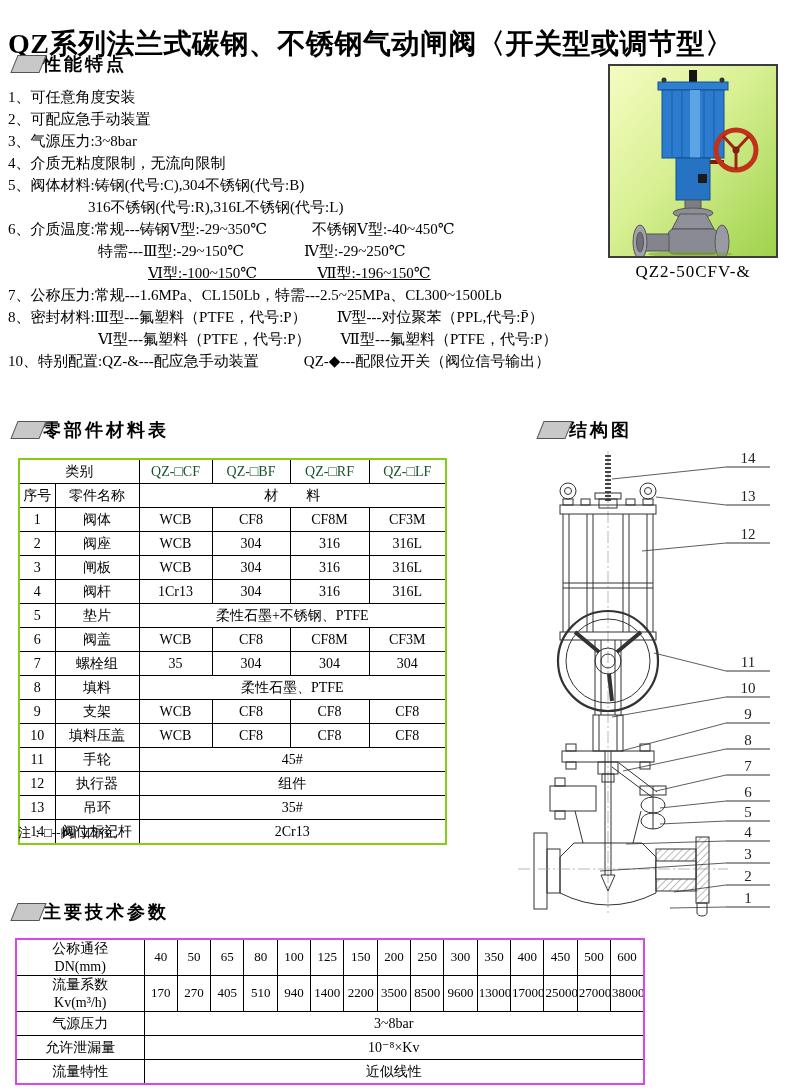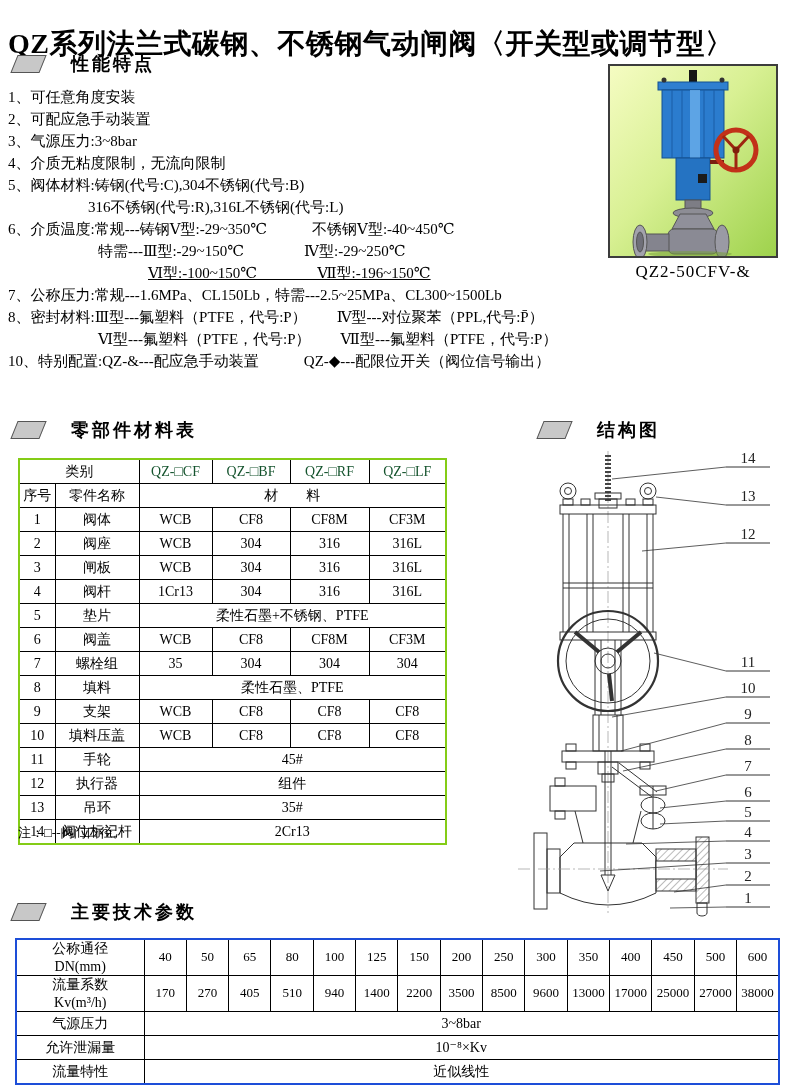--- a/index.html
+++ b/index.html
@@ -1,39 +1,39 @@
 <!DOCTYPE html>
 <html><head>
 <meta charset="utf-8">
 <style>
   html,body{margin:0;padding:0;background:#fff;}
   body{width:800px;height:1091px;position:relative;overflow:hidden;
        font-family:"Liberation Serif","DejaVu Serif",serif;color:#000;}
   .abs{position:absolute;}
   .page-title{left:8px;top:6px;font-size:28px;font-weight:bold;letter-spacing:.5px;white-space:pre;}
-  .sec-head{display:flex;align-items:center;gap:28px;}
+  .sec-head{display:flex;align-items:center;gap:0;}
   .pgram{width:27px;height:16px;background:#c8c8c8;border:1px solid #555;transform:skewX(-22deg);flex:0 0 auto;}
   .sec-label{font-size:18px;font-weight:bold;letter-spacing:3px;}
   
   #feature-lines{left:8px;top:86px;width:600px;}
   .fline{font-size:15px;line-height:22px;white-space:pre;}
   .f-i0{padding-left:0;}
   .f-i1{padding-left:80px;}
   .f-i2{padding-left:90px;}
   .f-i3{padding-left:140px;text-decoration:underline;}
   
   .photo{left:608px;top:64px;width:166px;height:190px;border:2px solid #3c3c3c;margin:0;}
   .photo-caption{left:600px;top:262px;width:186px;text-align:center;font-size:17px;letter-spacing:1px;}
   
   #parts-table{left:18px;top:458px;border:2px solid #84cc16;border-collapse:collapse;table-layout:fixed;width:427px;}
   #parts-table td{border:1px solid #000;text-align:center;font-size:14px;height:23px;padding:0 1px;overflow:hidden;white-space:pre;}
   #parts-table td.model{color:#14532d;}
   .note{left:18px;top:824px;font-size:13px;}
   
-  #tech-table{left:15px;top:938px;border:2px solid #1d4ed8;border-collapse:collapse;table-layout:fixed;width:765px;}
+  #tech-table{left:15px;top:938px;border:2px solid #d946ef;border-collapse:collapse;table-layout:fixed;width:630px;}
   #tech-table td{border:1px solid #000;text-align:center;font-size:14px;padding:0 1px;overflow:hidden;line-height:1.25;}
   #tech-table tr.tall td{height:35px;}
   #tech-table tr.short td{height:23px;}
   #tech-table td.num{font-size:13px;}
 </style>
 </head>
 <body>
 
 <h1 class="abs page-title">QZ系列法兰式碳钢、不锈钢气动闸阀〈开关型或调节型〉</h1>
 

